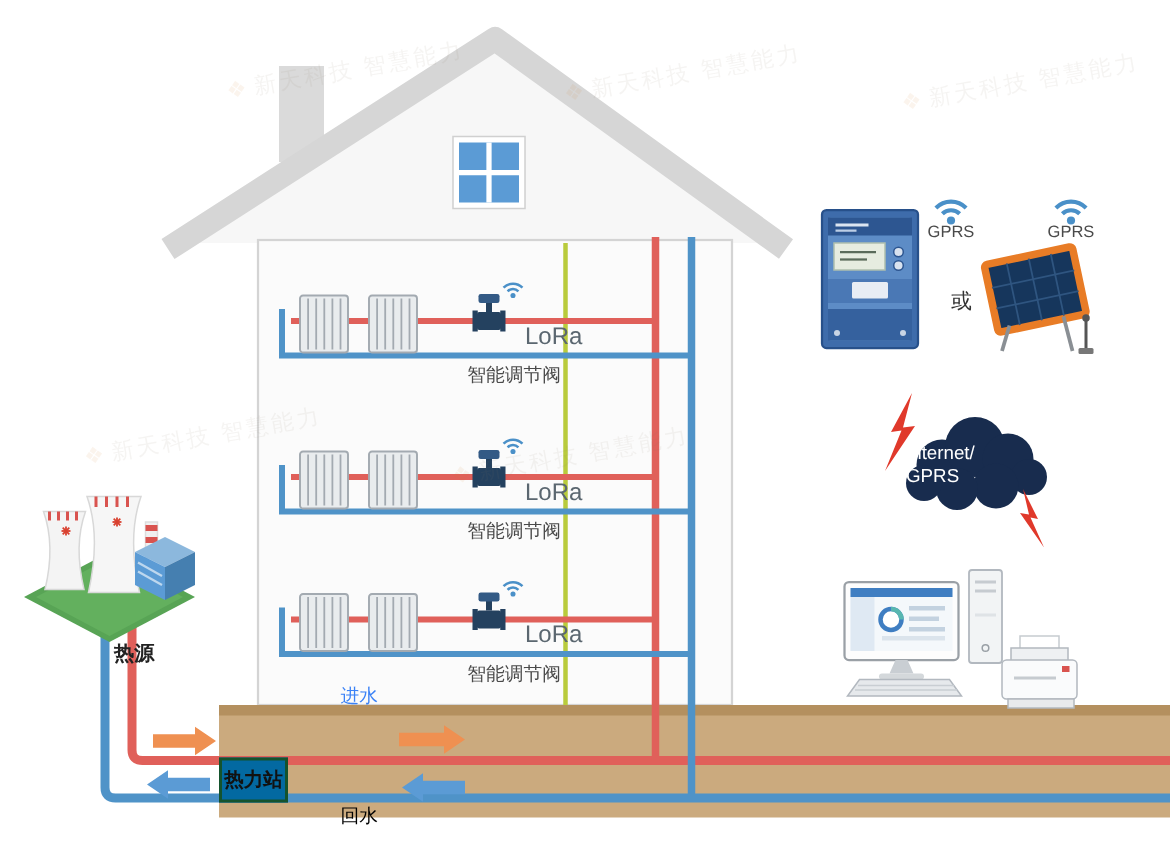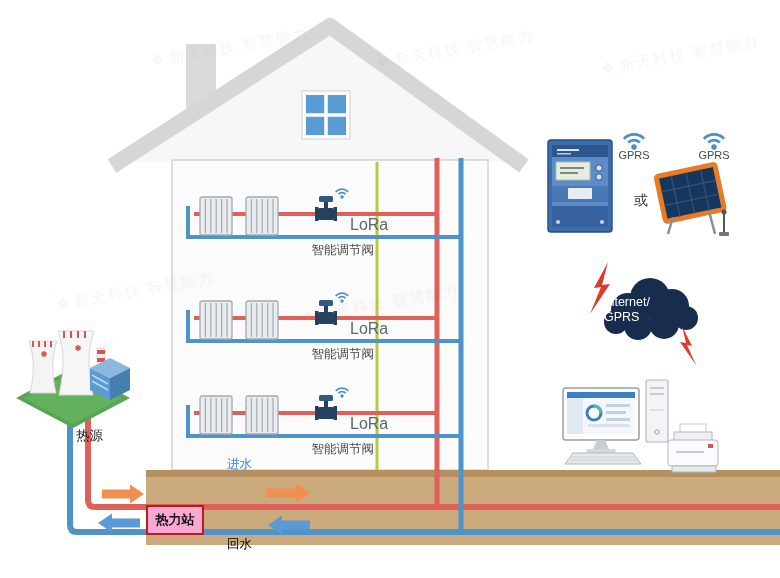--- a/index.html
+++ b/index.html
@@ -15,25 +15,25 @@
   .stroke-lora{stroke:var(--lora_line)}
   .fill-ground{fill:var(--ground)} .fill-ground-dark{fill:var(--ground_dark)}
   .fill-cloud{fill:var(--cloud)} .fill-orange{fill:var(--arrow_orange)}
   .fill-arrblue{fill:var(--arrow_blue)} .fill-valve{fill:var(--valve)}
   .wifi-stroke{stroke:var(--wifi)} .wifi-fill{fill:var(--wifi)}
   .label{position:absolute;color:#4a4a4a;font-size:12.5px;white-space:nowrap;z-index:5}
   .label.center{text-align:right}
   .lora{font-size:16px;color:#5b6770}
   .gprs{font-size:11px;width:44px;text-align:center}
   .or{font-size:14px;color:#333}
-  .bold{font-weight:normal;color:#222;font-size:13.5px}
+  .bold{font-weight:bold;color:#222;font-size:13.5px}
   .cloud-text{position:absolute;left:604px;top:295px;width:88px;text-align:left;
     color:#fff;font-size:12.5px;line-height:15px;z-index:5}
-  .station-box{position:absolute;left:146px;top:505px;width:58px;height:30px;background:#f9a8d4;
-    border:2px solid #b91c1c;display:flex;align-items:center;justify-content:center;
+  .station-box{position:absolute;left:146px;top:505px;width:46px;height:30px;background:#0369a1;
+    border:2px solid #14532d;display:flex;align-items:center;justify-content:center;
     font-weight:bold;font-size:13px;color:#111;z-index:6}
   .wm{position:absolute;z-index:7;opacity:.08;color:#8a7a66;font-size:15px;letter-spacing:2px;
     transform:rotate(-10deg);pointer-events:none;white-space:nowrap}
   .wm .wm-icon{color:#d07c2a;margin-right:3px}
 </style>
 </head>
 <body>
 
 <div class="stage">
 

